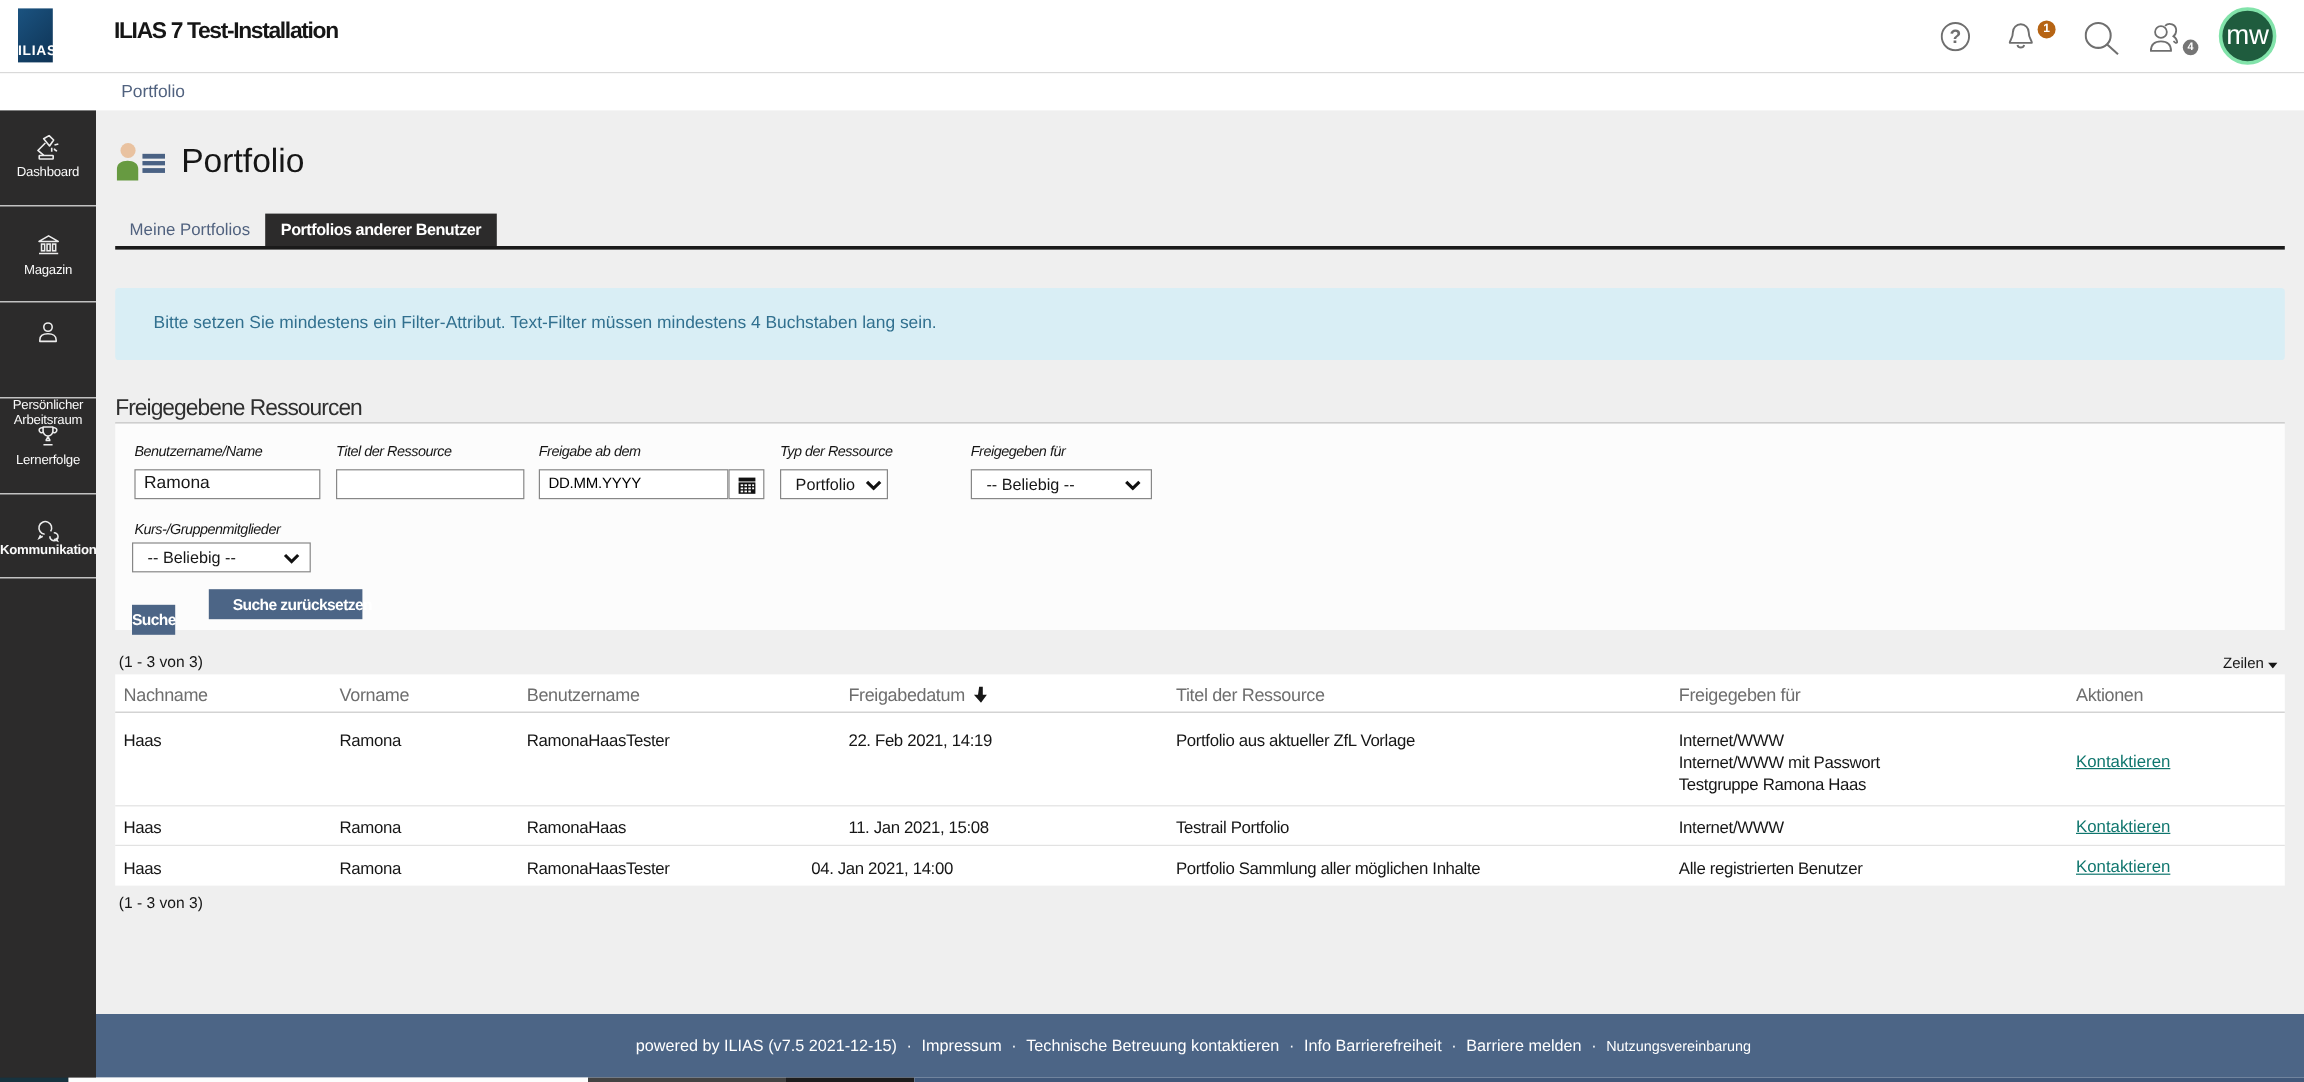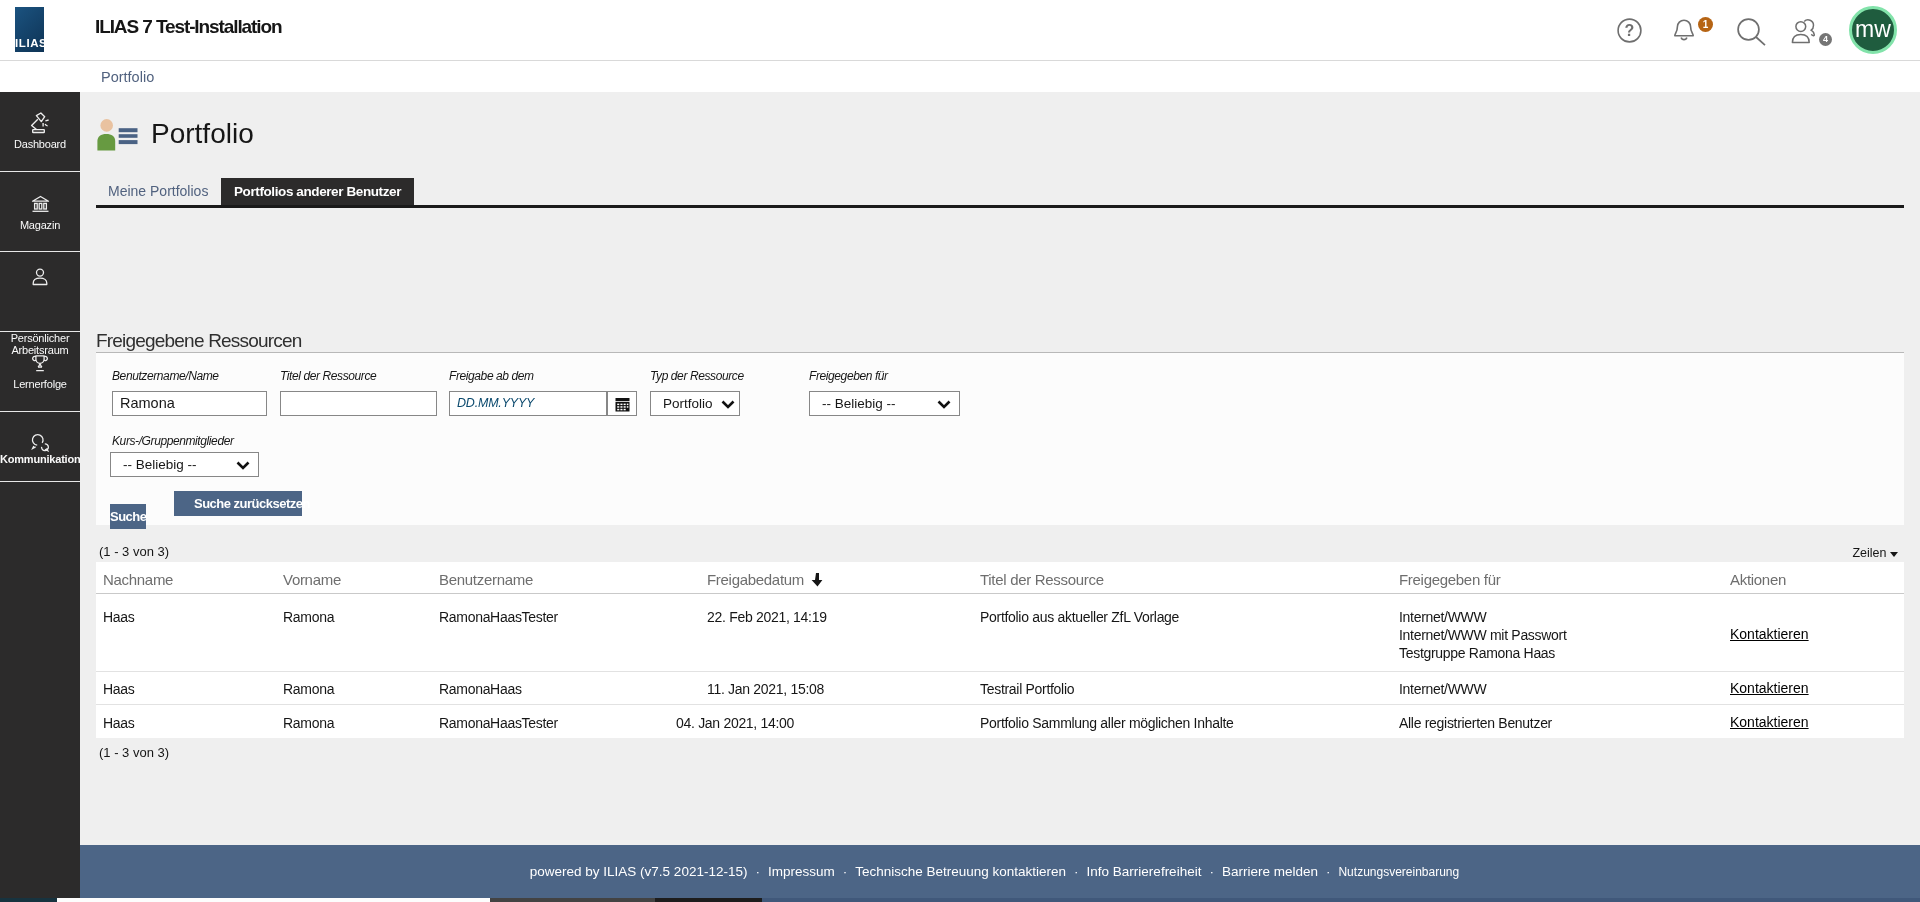--- a/index.html
+++ b/index.html
@@ -36,34 +36,34 @@
 .tabline { position:absolute; left:16px; top:113px; width:1808px; height:3px; background:#1a1a1a; }
 
 .infobox { position:absolute; left:16px; top:148px; width:1808px; height:60px; background:#d9eef5; border-radius:3px; }
 .infobox span { position:absolute; left:32px; top:21px; font-size:14.5px; color:#31708f; }
 
 .h2 { position:absolute; left:16px; top:238px; font-size:19px; letter-spacing:-0.8px; color:#2f2f2f; }
 .h2line { position:absolute; left:16px; top:260px; width:1808px; height:1px; background:#b8b8b8; }
 .filterpanel { position:absolute; left:16px; top:261px; width:1808px; height:172px; background:#fcfcfc; }
 .flabel { position:absolute; font-style:italic; font-size:12px; letter-spacing:-0.4px; color:#161616; white-space:nowrap; }
 .finput { position:absolute; height:25px; border:1px solid #878787; background:#fff; font-size:14.5px; color:#161616; padding:0 7px; line-height:23px; }
-.fph { color:#0c4a6e;font-style:italic; }
+.fph { color:#000000; }
 .fsel { position:absolute; height:25px; border:1px solid #878787; background:#fff; font-size:13.5px; line-height:23px; padding-left:12px; white-space:nowrap; }
 .fsel svg { position:absolute; right:8px; top:8px; }
 .calbtn { position:absolute; width:30px; height:25px; border:1px solid #878787; border-left:1px solid #878787; background:#fff; }
 .fbtn { position:absolute; height:25px; background:#4c6586; color:#fff; font-size:13px; letter-spacing:-0.5px; font-weight:bold; text-align:center; line-height:25px; white-space:nowrap; }
 
 .cnt { position:absolute; font-size:13px; color:#161616; }
 .zeilen { position:absolute; right:22px; top:454px; font-size:12.5px; color:#161616; }
 
 .tablewrap { position:absolute; left:16px; top:470px; width:1808px; height:176px; background:#fff; }
 .tline { position:absolute; left:0; width:1808px; height:1px; }
 .th { position:absolute; font-size:15px; letter-spacing:-0.3px; color:#6e6e6e; white-space:nowrap; }
 .td { position:absolute; font-size:14px; letter-spacing:-0.3px; color:#161616; white-space:nowrap; line-height:18px; }
-.tlink { font-size:14px; color:#000000; text-decoration:underline; position:absolute; }
+.tlink { font-size:14px; color:#0f766e; text-decoration:underline; position:absolute; }
 
 
 .footer { position:absolute; left:80px; top:845px; width:1840px; height:53px; background:#4c6586; color:#fff; }
 .footer .inner { position:absolute; left:0; width:1840px; top:19px; padding-right:11px; text-align:center; font-size:13.5px; white-space:nowrap; }
 .footer .dot { display:inline-block; margin:0 8px; }
 .strip { position:absolute; top:898px; height:4px; }
 </style>
 </head>
 <body>
 
@@ -157,20 +157,23 @@
     <rect x="21.7" y="22.1" width="18.8" height="4" fill="#4a6284"></rect>
   </svg>
   <div class="h1">Portfolio</div>
 
   <div class="tabs">
     <div class="tab1">Meine Portfolios</div>
     <div class="tab2">Portfolios anderer Benutzer</div>
   </div>
   <div class="tabline"></div>
 
+  <div class="infobox">
+      <span>Bitte setzen Sie mindestens ein Filter-Attribut. Text-Filter müssen mindestens 4 Buchstaben lang sein.</span>
+    </div>
 
   <div class="h2">Freigegebene Ressourcen</div>
   <div class="h2line"></div>
   <div class="filterpanel"></div>
 
   <div class="flabel" style="left:32px; top:277px;">Benutzername/Name</div>
   <div class="flabel" style="left:200px; top:277px;">Titel der Ressource</div>
   <div class="flabel" style="left:369px; top:277px;">Freigabe ab dem</div>
   <div class="flabel" style="left:570px; top:277px;">Typ der Ressource</div>
   <div class="flabel" style="left:729px; top:277px;">Freigegeben für</div>

